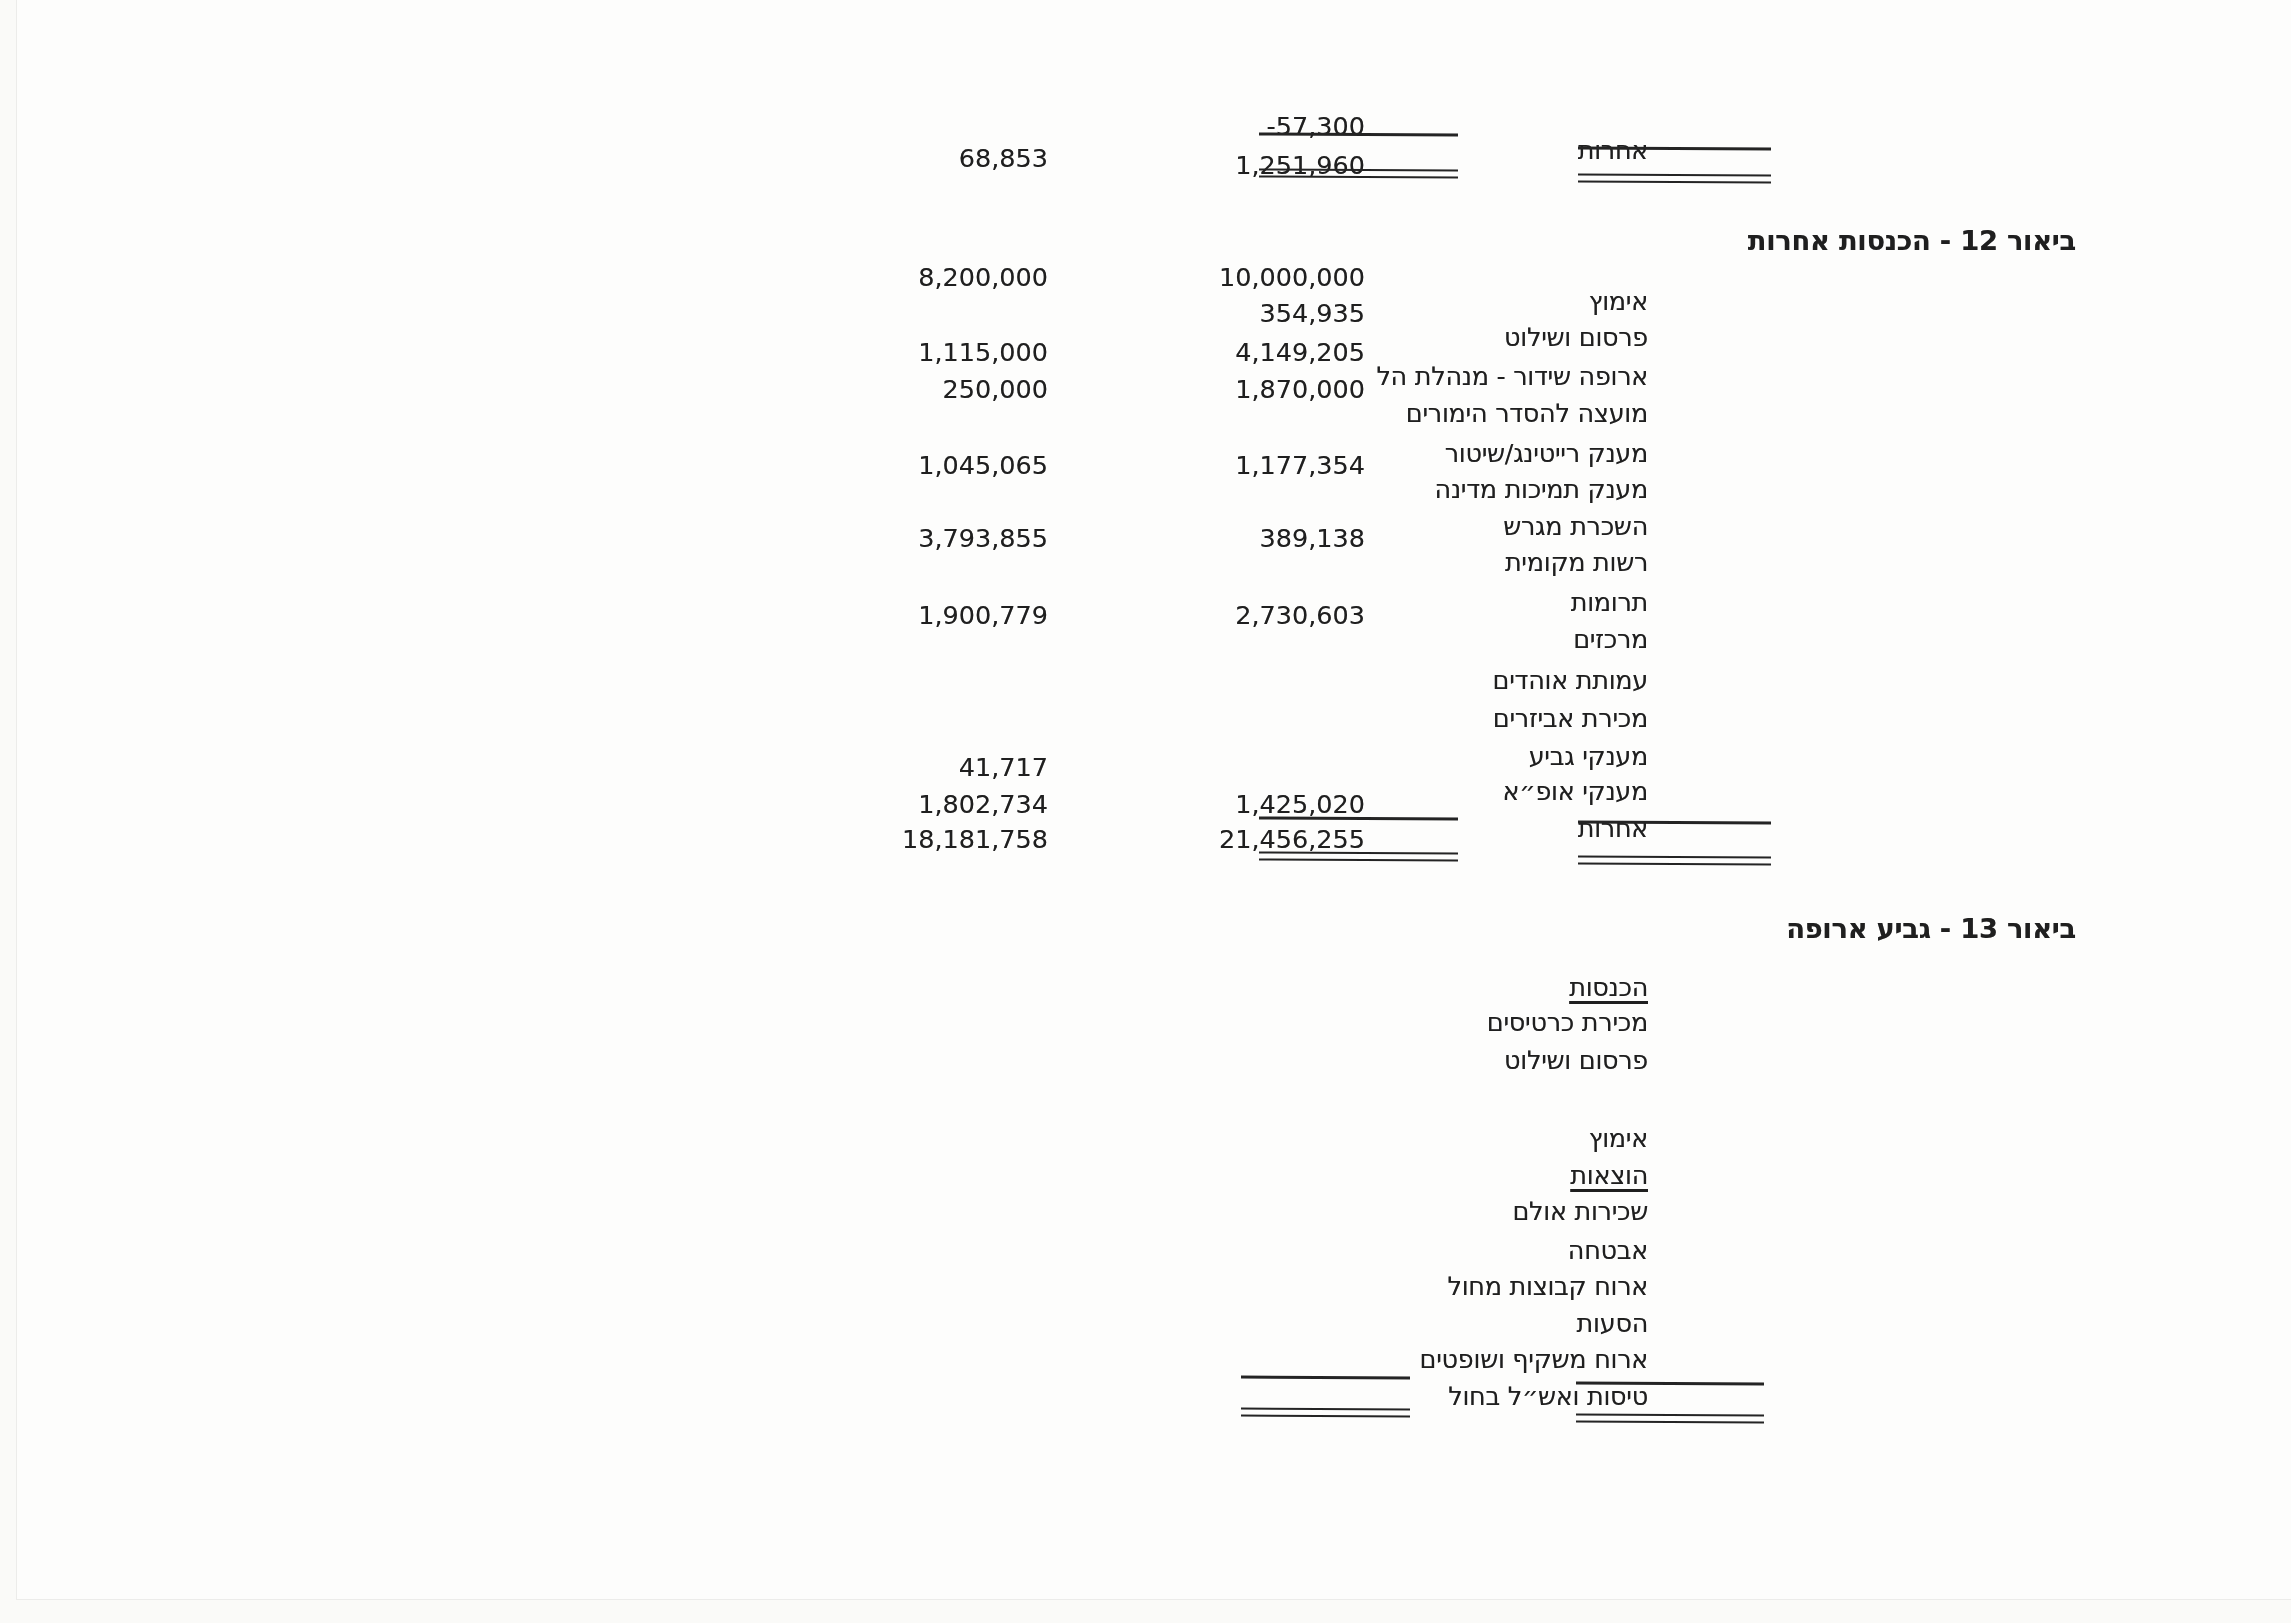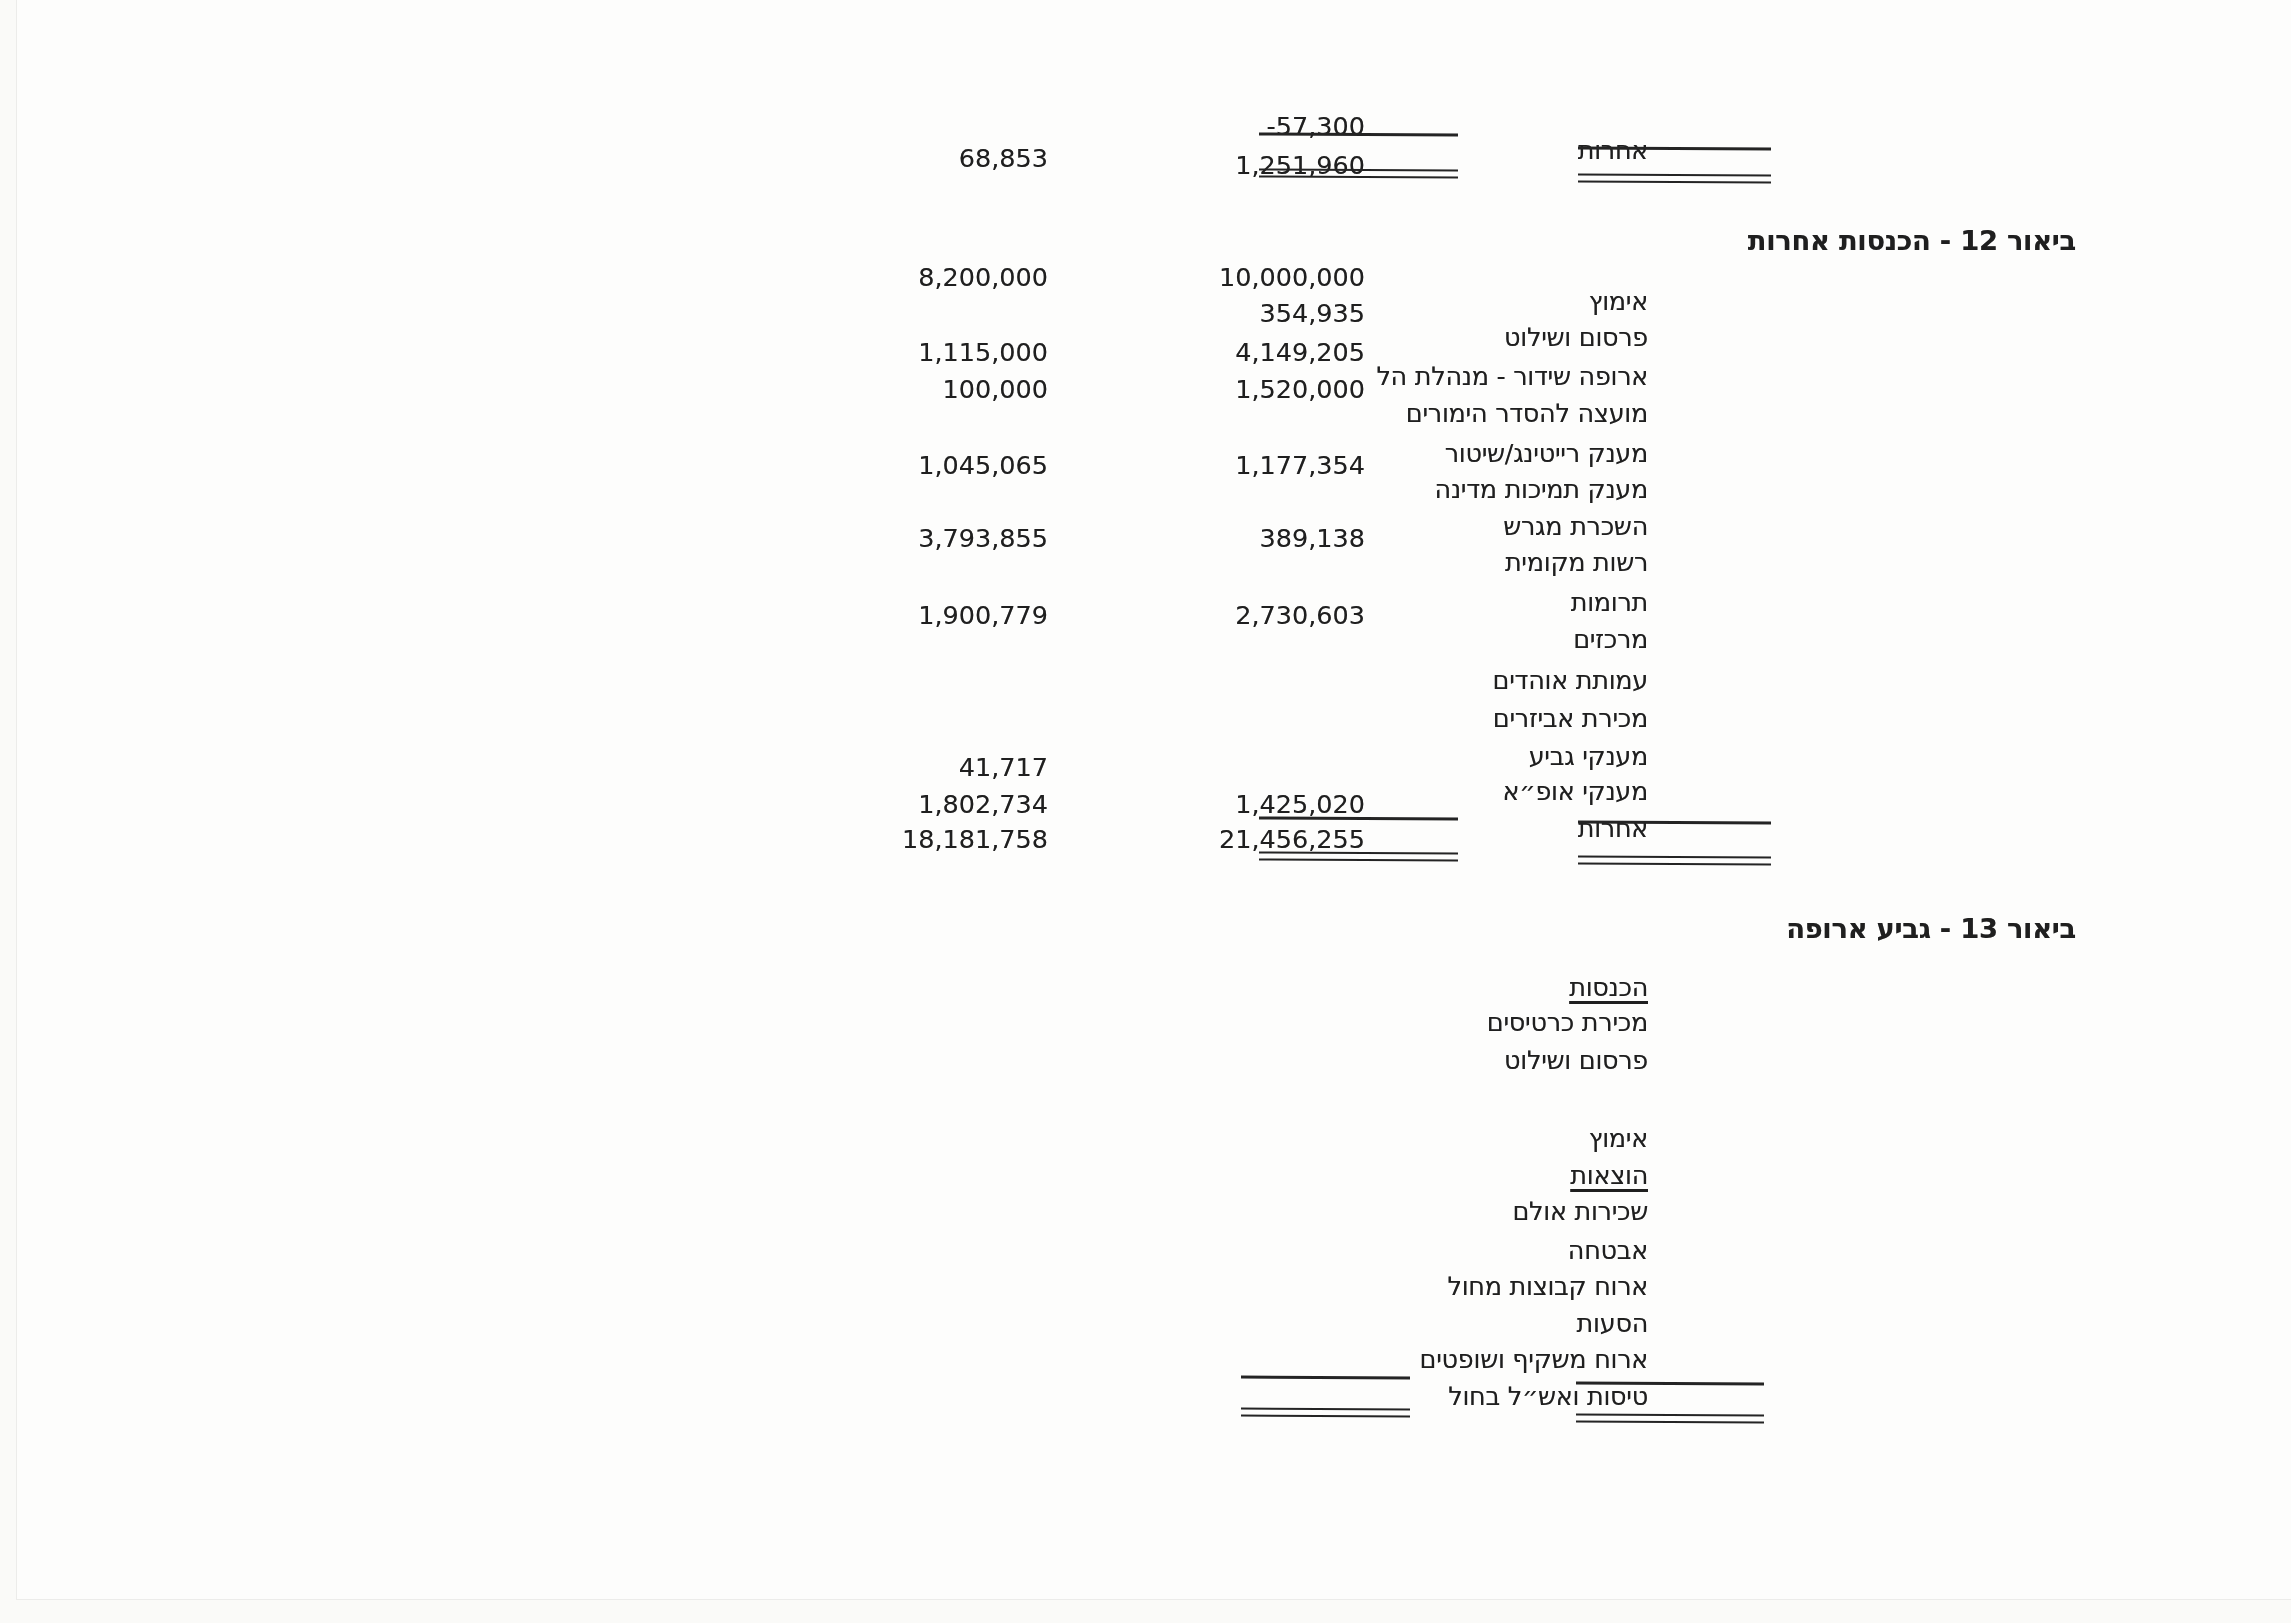--- a/index.html
+++ b/index.html
@@ -85,22 +85,22 @@
     <span class="n2"></span>
     <span class="n1">354,935</span>
     <span class="lbl">פרסום ושילוט</span>
   </div>
   <div class="trow" style="top:334px">
     <span class="n2">1,115,000</span>
     <span class="n1">4,149,205</span>
     <span class="lbl">ארופה שידור - מנהלת הל</span>
   </div>
   <div class="trow" style="top:371px">
-    <span class="n2">100,000</span>
-    <span class="n1">1,520,000</span>
+    <span class="n2">250,000</span>
+    <span class="n1">1,870,000</span>
     <span class="lbl">מועצה להסדר הימורים</span>
   </div>
   <div class="trow" style="top:411px">
     <span class="n2"></span>
     <span class="n1"></span>
     <span class="lbl">מענק רייטינג/שיטור</span>
   </div>
   <div class="trow" style="top:447px">
     <span class="n2">1,045,065</span>
     <span class="n1">1,177,354</span>

